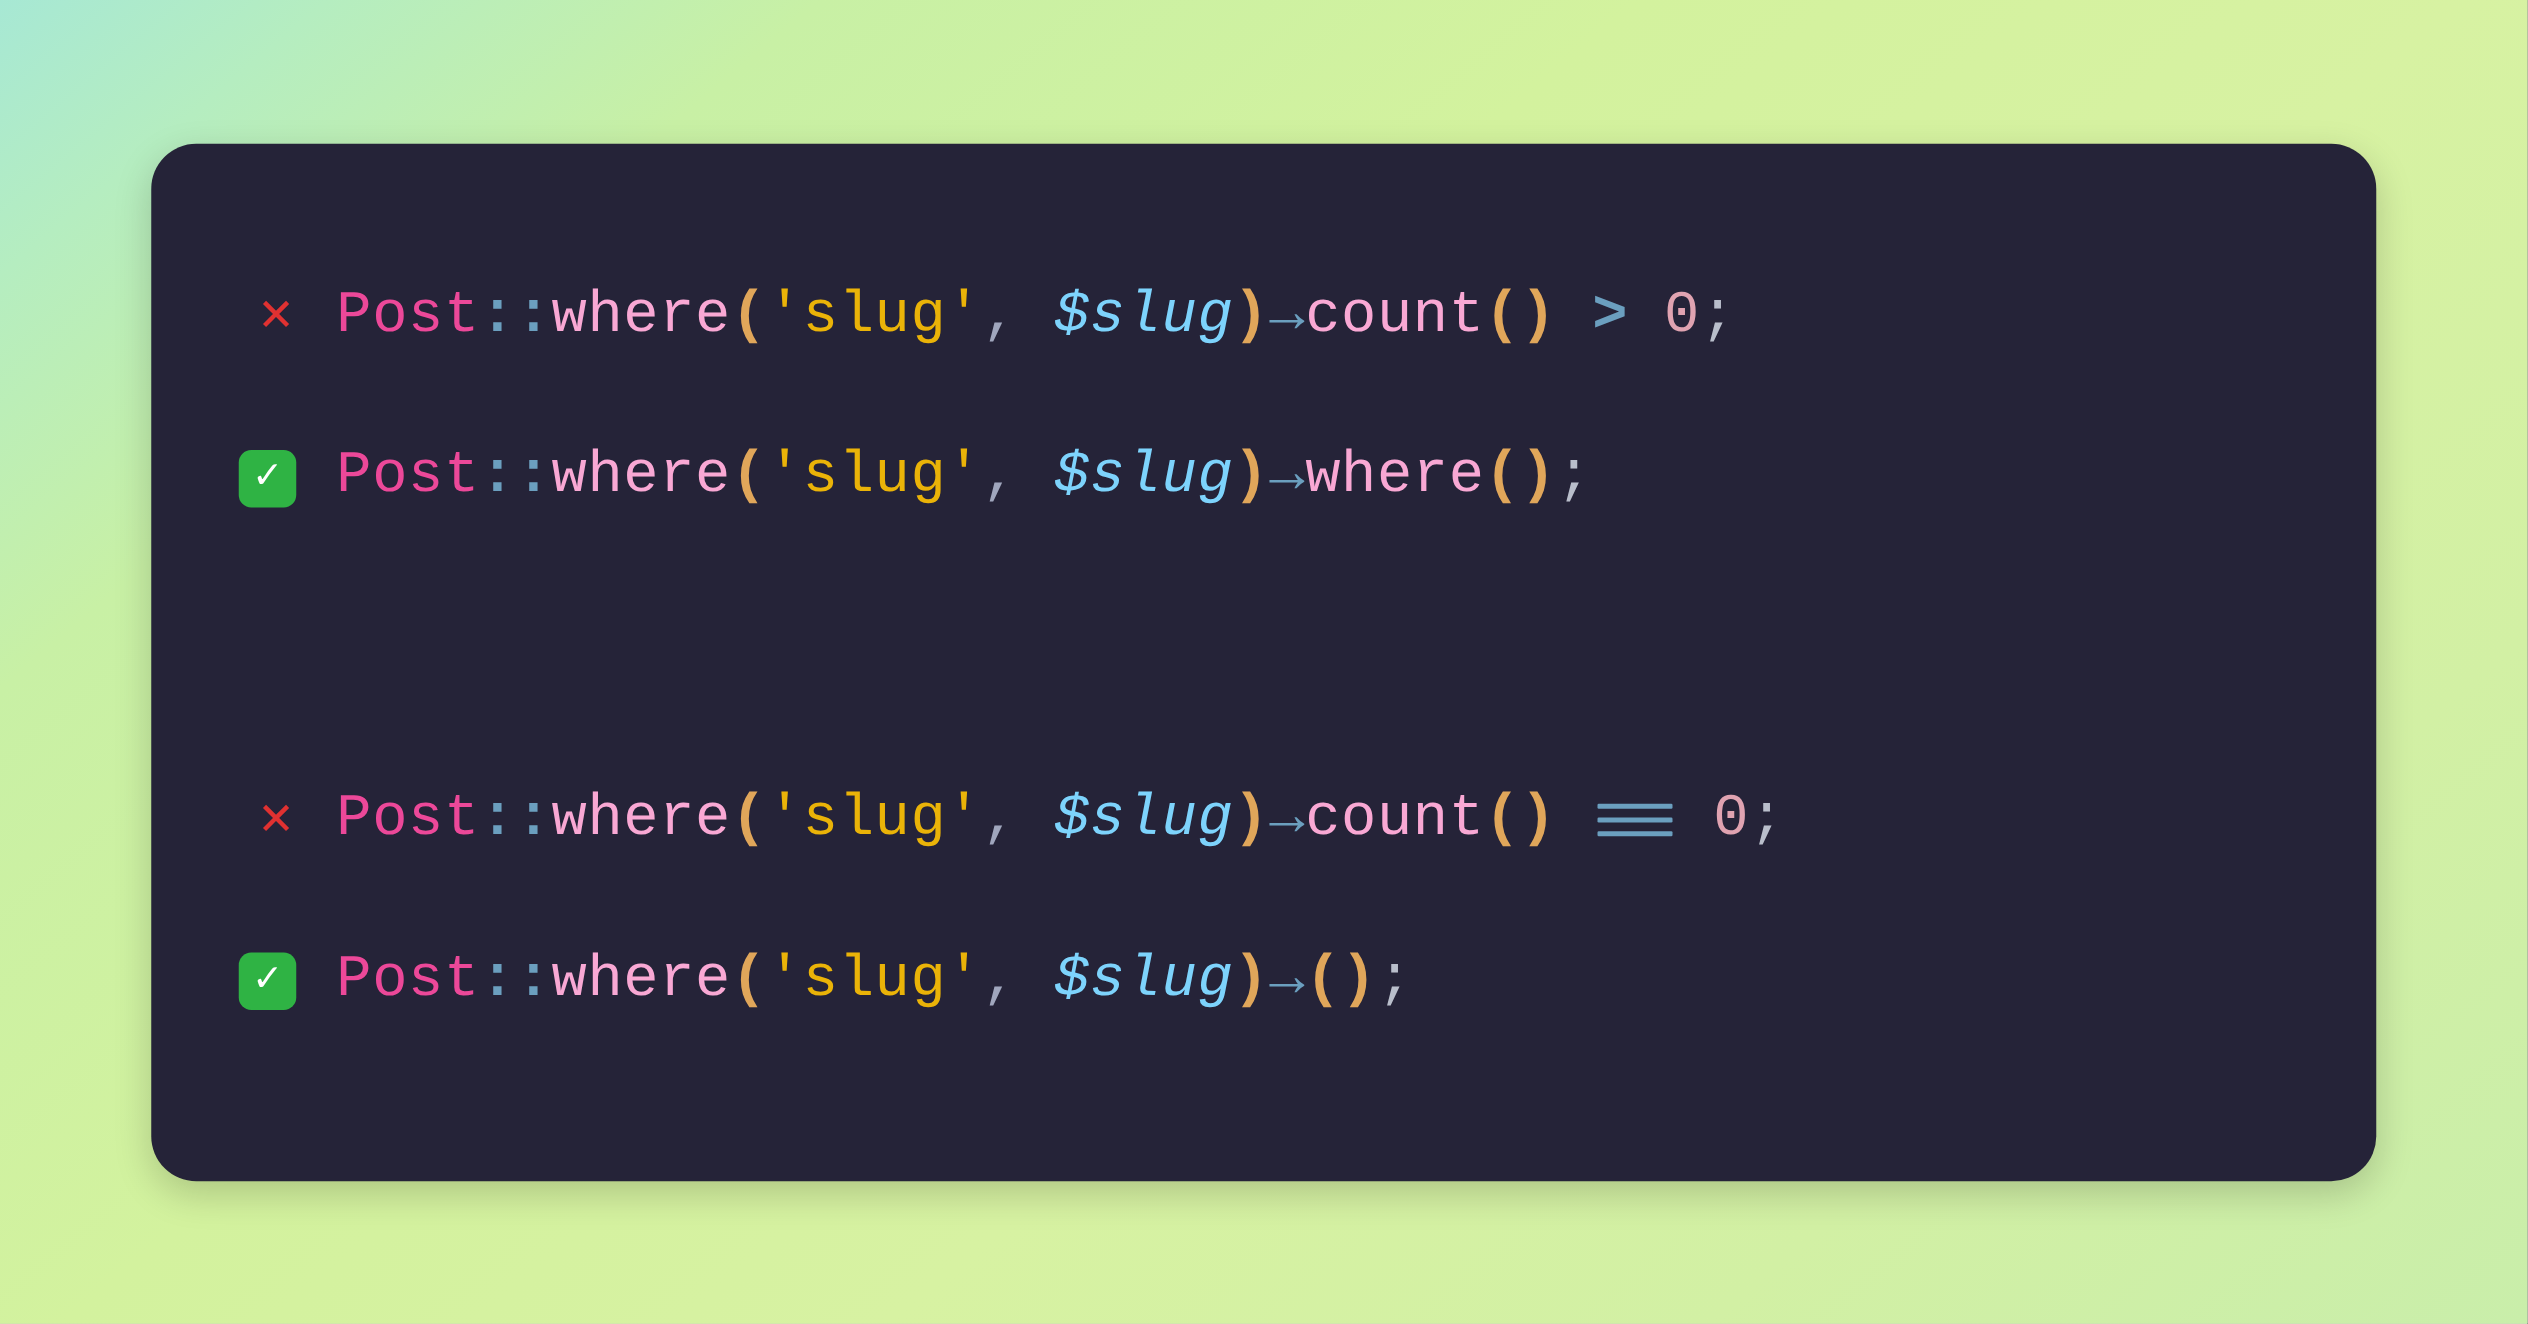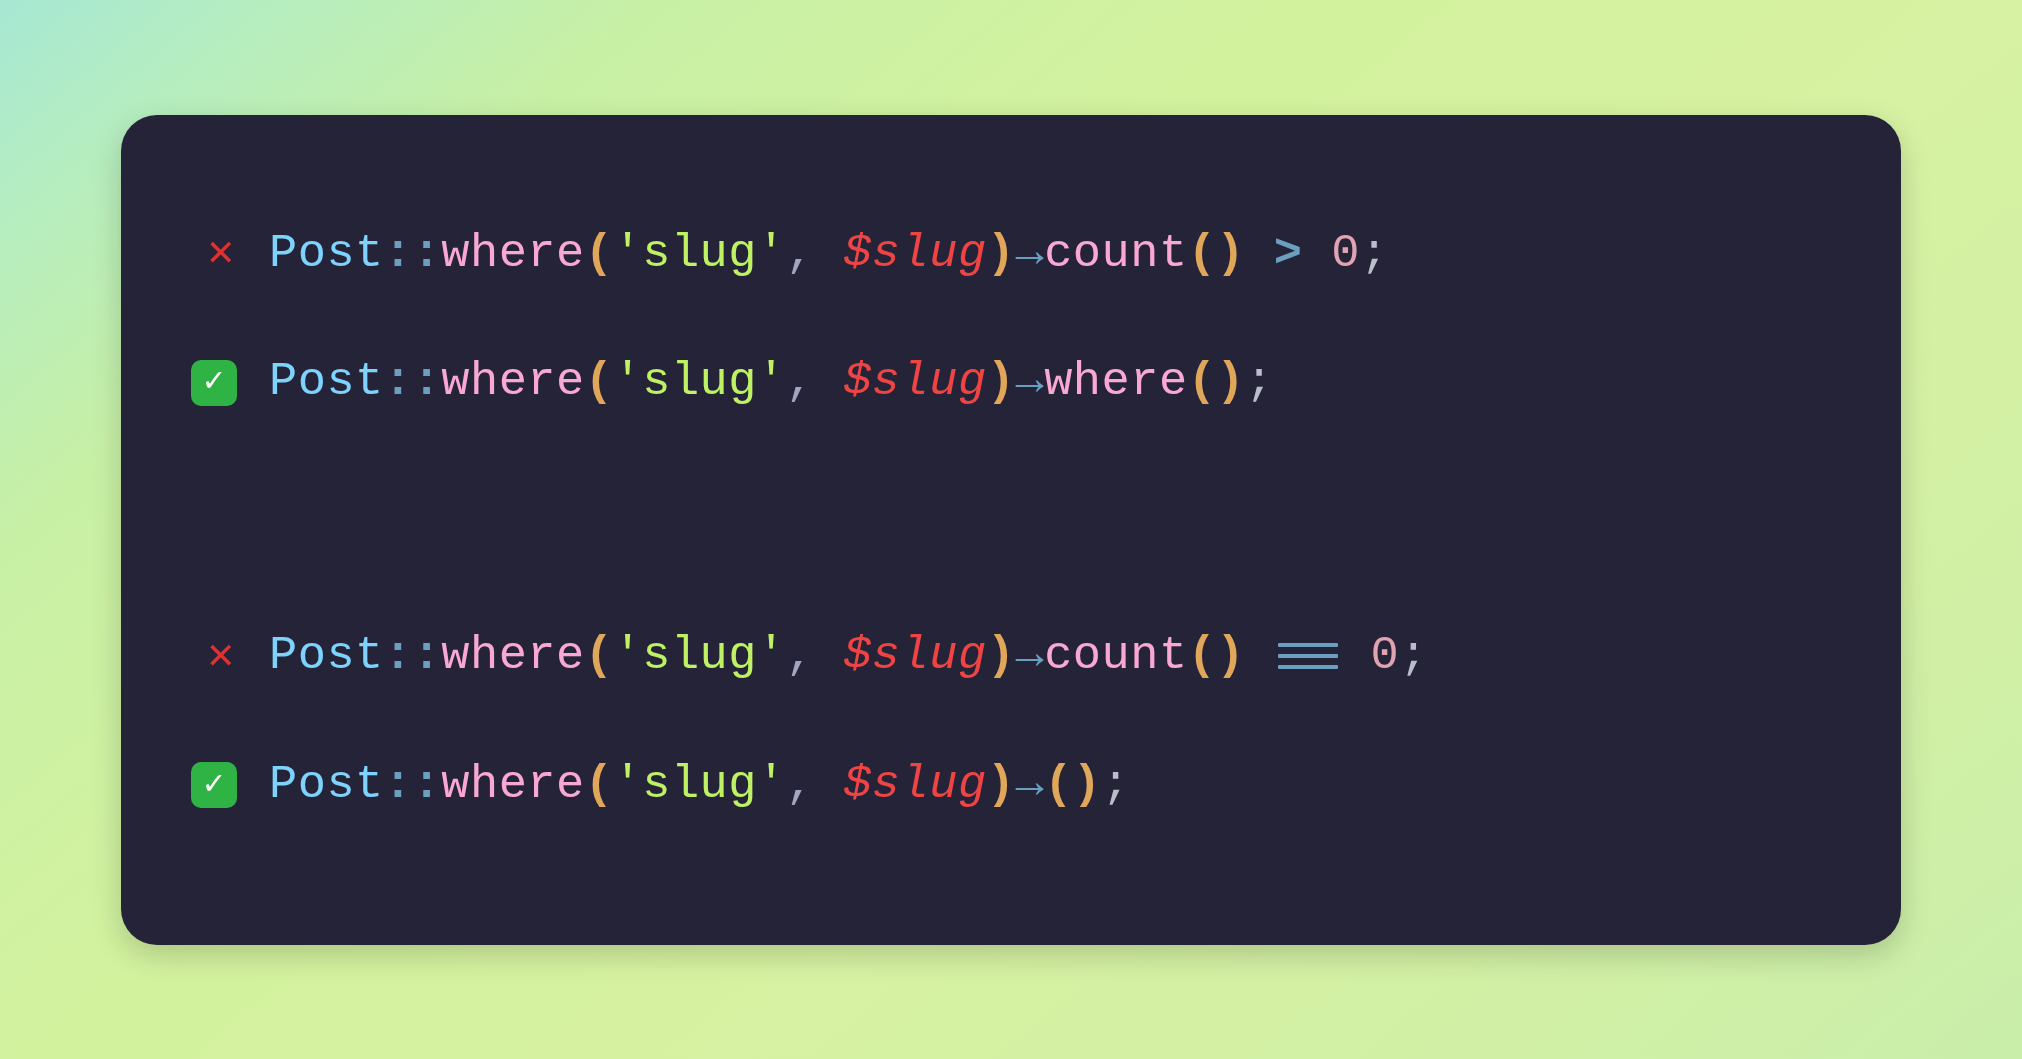--- a/index.html
+++ b/index.html
@@ -55,28 +55,28 @@
   .mark-ok {
     width: 46px; height: 46px;
     margin-right: 32px; margin-left: 0;
     background: #2fb344;
     border-radius: 10px;
     color: #fff;
     font-size: 34px;
     font-weight: 800;
   }
 
-  .c-class   { color: #7dd3fc; }
+  .c-class   { color: #ec4899; }
   .c-scope   { color: #6b9fbf; font-weight: 600; }
   .c-method  { color: #f9a8d4; }
   .c-paren   { color: #e0a65a; font-weight: 600; }
-  .c-string  { color: #bef264; font-family: Liberation Mono, monospace; }
+  .c-string  { color: #eab308; font-family: Liberation Mono, monospace; }
   .c-punct   { color: #a0a6bd; }
   .c-punct2  { color: #b9becb; }
-  .c-var     { color: #ef4444; font-style: italic; text-align: center; }
+  .c-var     { color: #7dd3fc; font-style: italic; text-align: center; }
   .c-arrow   { color: #6b9fbf; font-weight: 600; }
   .c-num     { color: #e0a3b1; }
   .c-op      { color: #6b9fbf; font-weight: 600; }
 
   .triple-eq {
     display: inline-flex;
     flex-direction: column;
     justify-content: center;
     vertical-align: middle;
     width: 60px;

